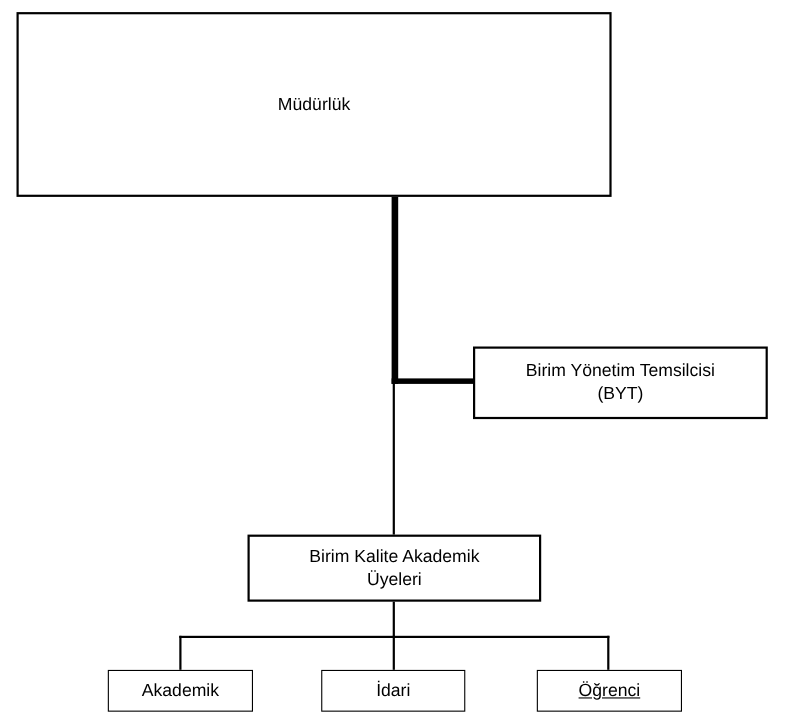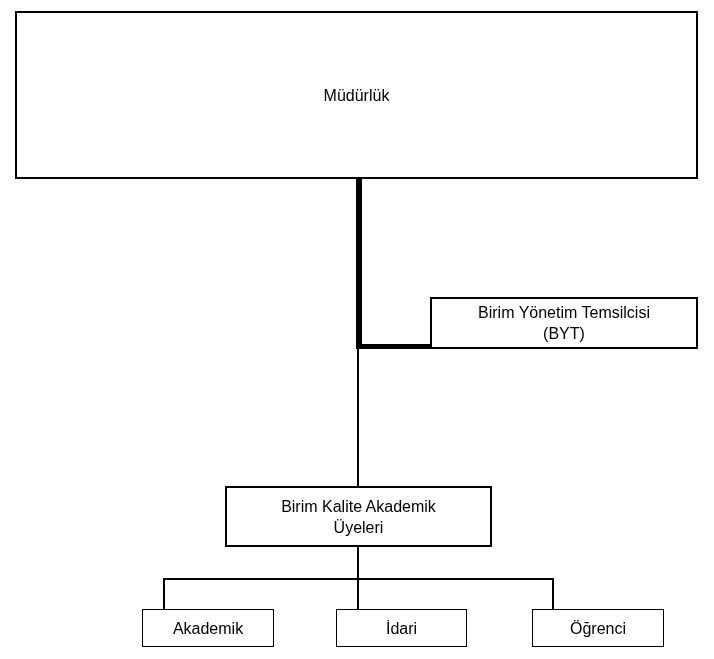--- a/index.html
+++ b/index.html
@@ -24,33 +24,32 @@
     display: flex;
     flex-direction: column;
     align-items: center;
     justify-content: center;
     text-align: center;
     font-size: 16px;
     line-height: 21px;
   }
   .node.leaf {
     border-width: 1px;
-    margin-left: 44px;
   }
   .connector {
     position: absolute;
     background: #000000;
   }
   
-  #box-mudurluk   { left: 15px;  top: 11px;  width: 683px; height: 168px; }
-  #box-byt        { left: 430px; top: 297px; width: 268px; height: 52px; }
+  #box-mudurluk   { left: 15px;  top: 11px;  width: 541px; height: 168px; }
+  #box-byt        { left: 430px; top: 315px; width: 268px; height: 66px; }
   #box-kalite     { left: 225px; top: 486px; width: 267px; height: 61px; }
   #box-akademik   { left: 98px;  top: 609px; width: 132px; height: 38px; }
   #box-idari      { left: 292px; top: 609px; width: 131px; height: 38px; }
-  #box-ogrenci    { left: 488px; top: 609px; width: 132px; height: 38px; }
+  #box-ogrenci    { left: 488px; top: 609px; width: 132px; height: 38px; text-decoration: underline; }
   
   #line-trunk-thick        { left: 356px; top: 179px; width: 6px;   height: 170px; }
   #line-byt-branch         { left: 356px; top: 344px; width: 75px;  height: 5px; }
   #line-trunk-thin         { left: 357px; top: 349px; width: 2px;   height: 138px; }
   #line-kalite-down        { left: 357px; top: 546px; width: 2px;   height: 33px; }
   #line-children-rail      { left: 163px; top: 578px; width: 391px; height: 2px; }
   #line-drop-akademik      { left: 163px; top: 578px; width: 2px;   height: 31px; }
   #line-drop-idari         { left: 357px; top: 578px; width: 2px;   height: 31px; }
   #line-drop-ogrenci       { left: 552px; top: 578px; width: 2px;   height: 31px; }
 </style>

